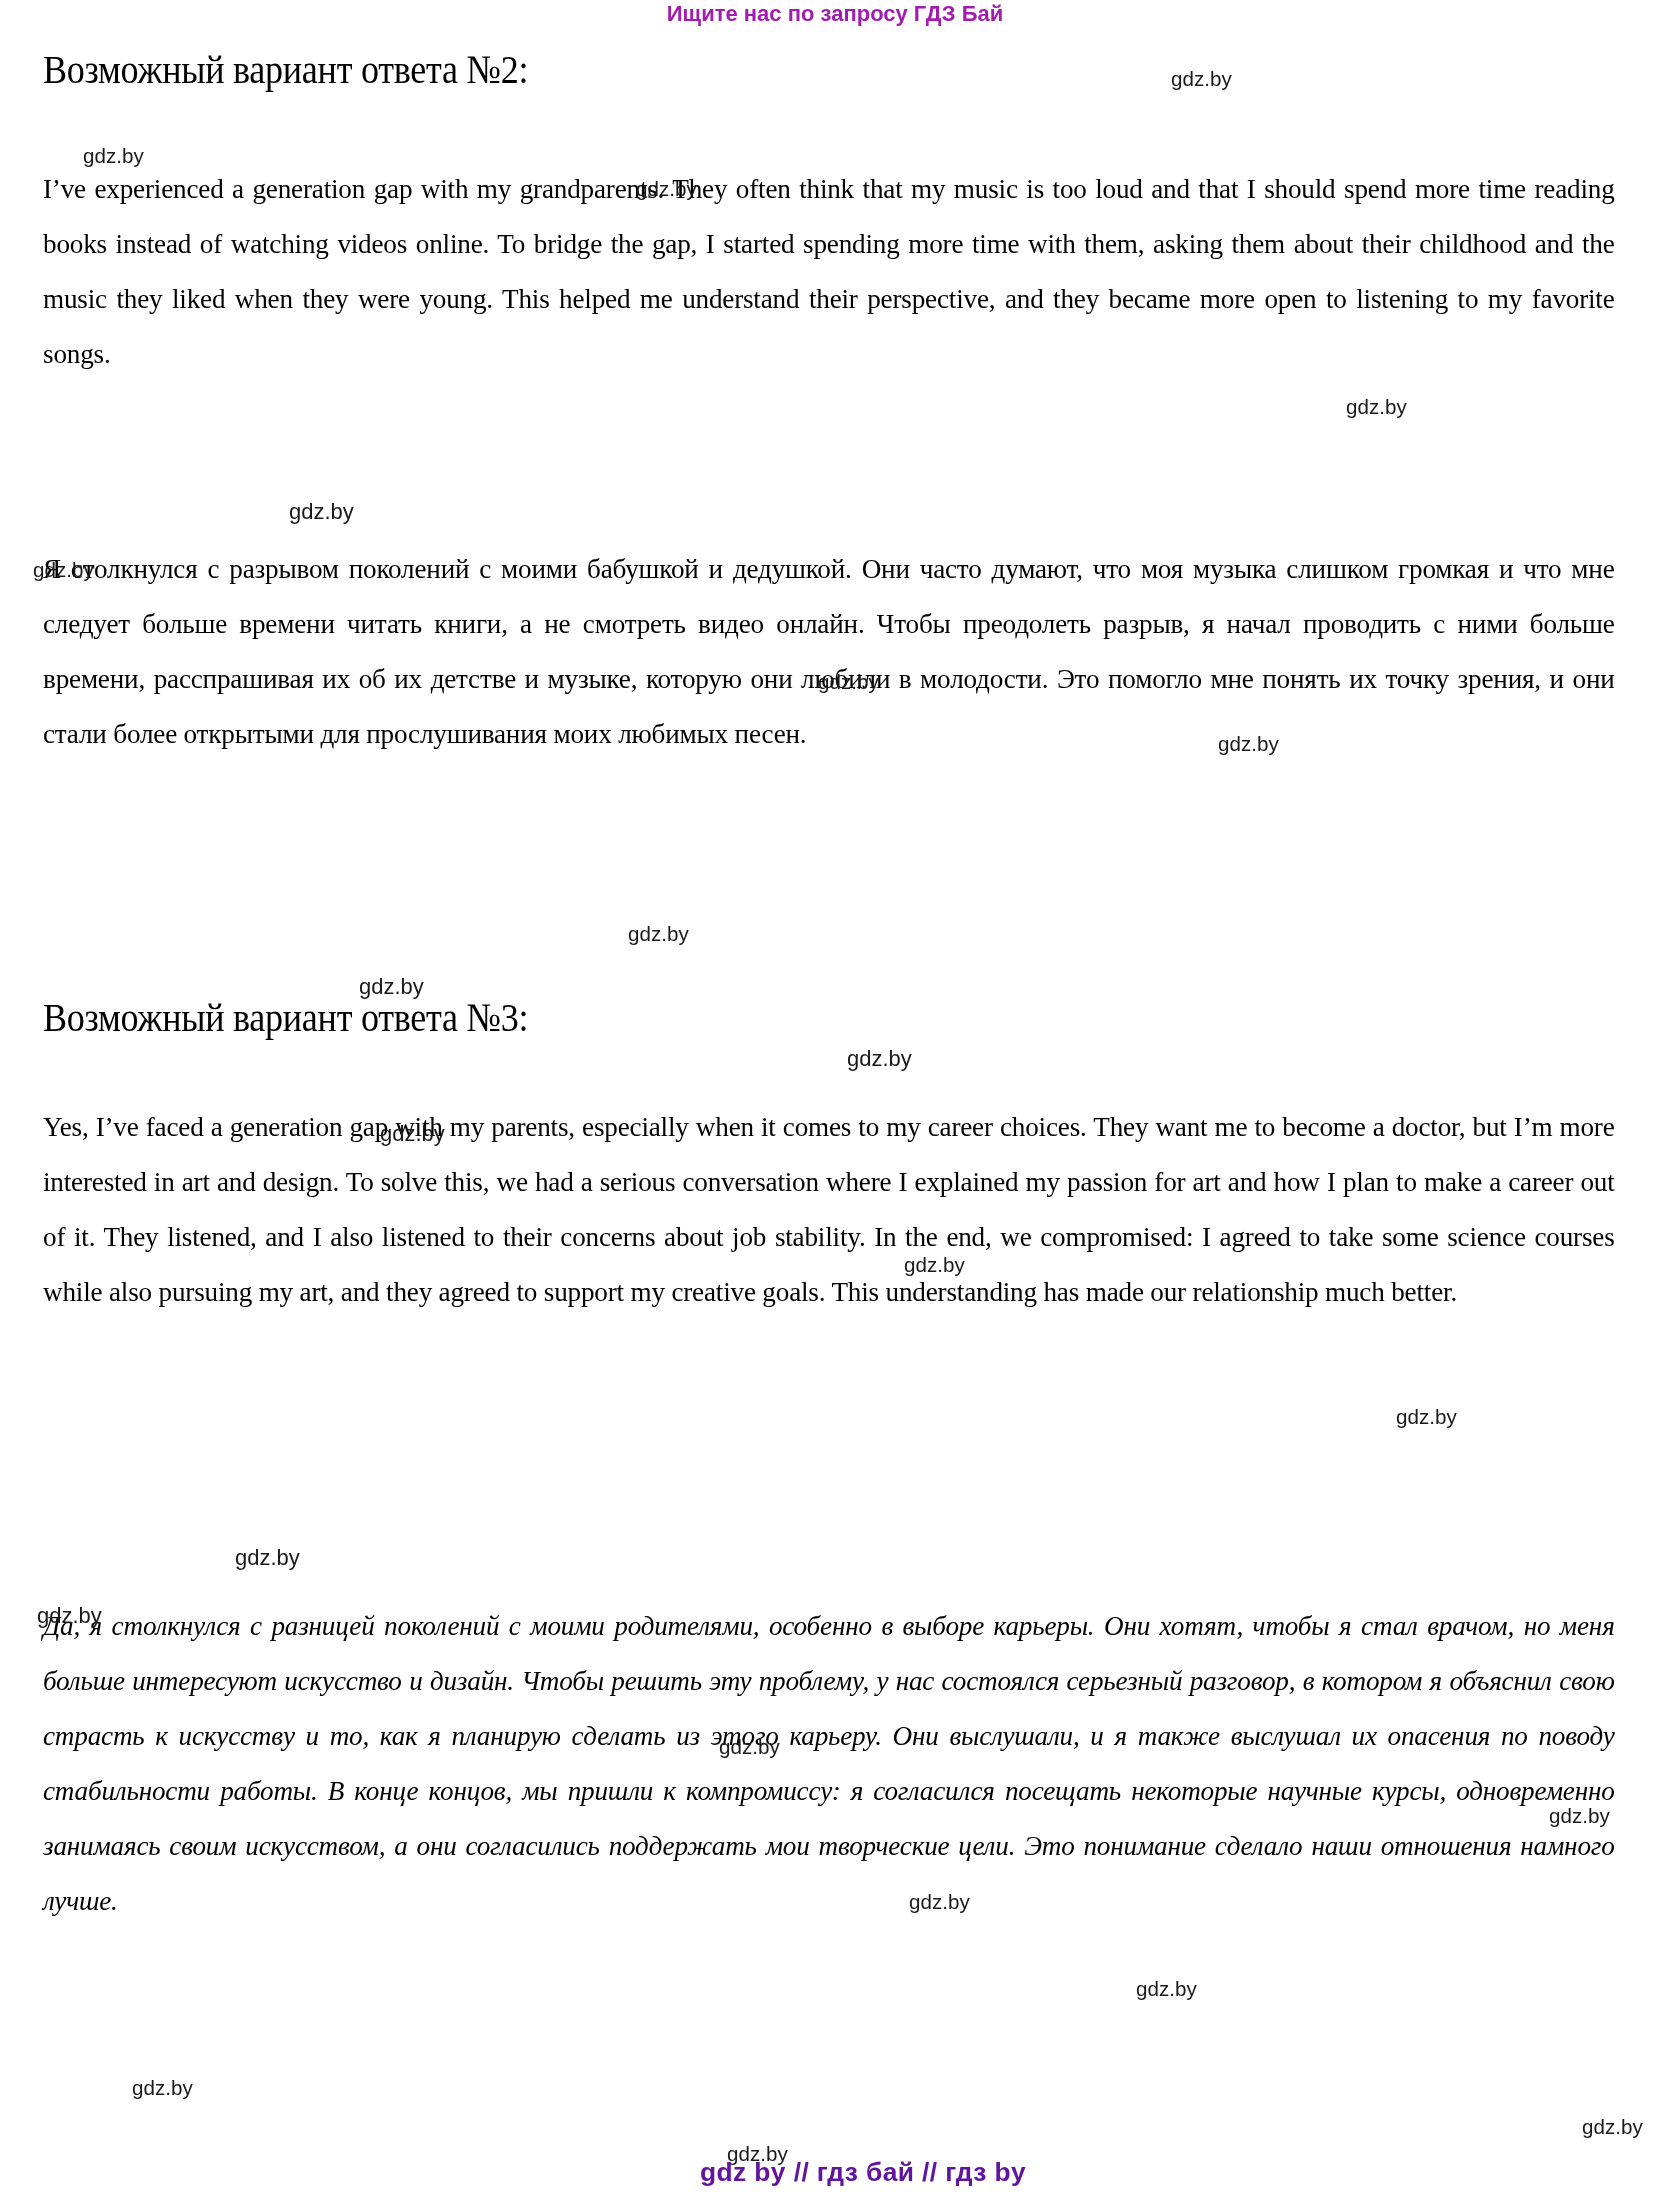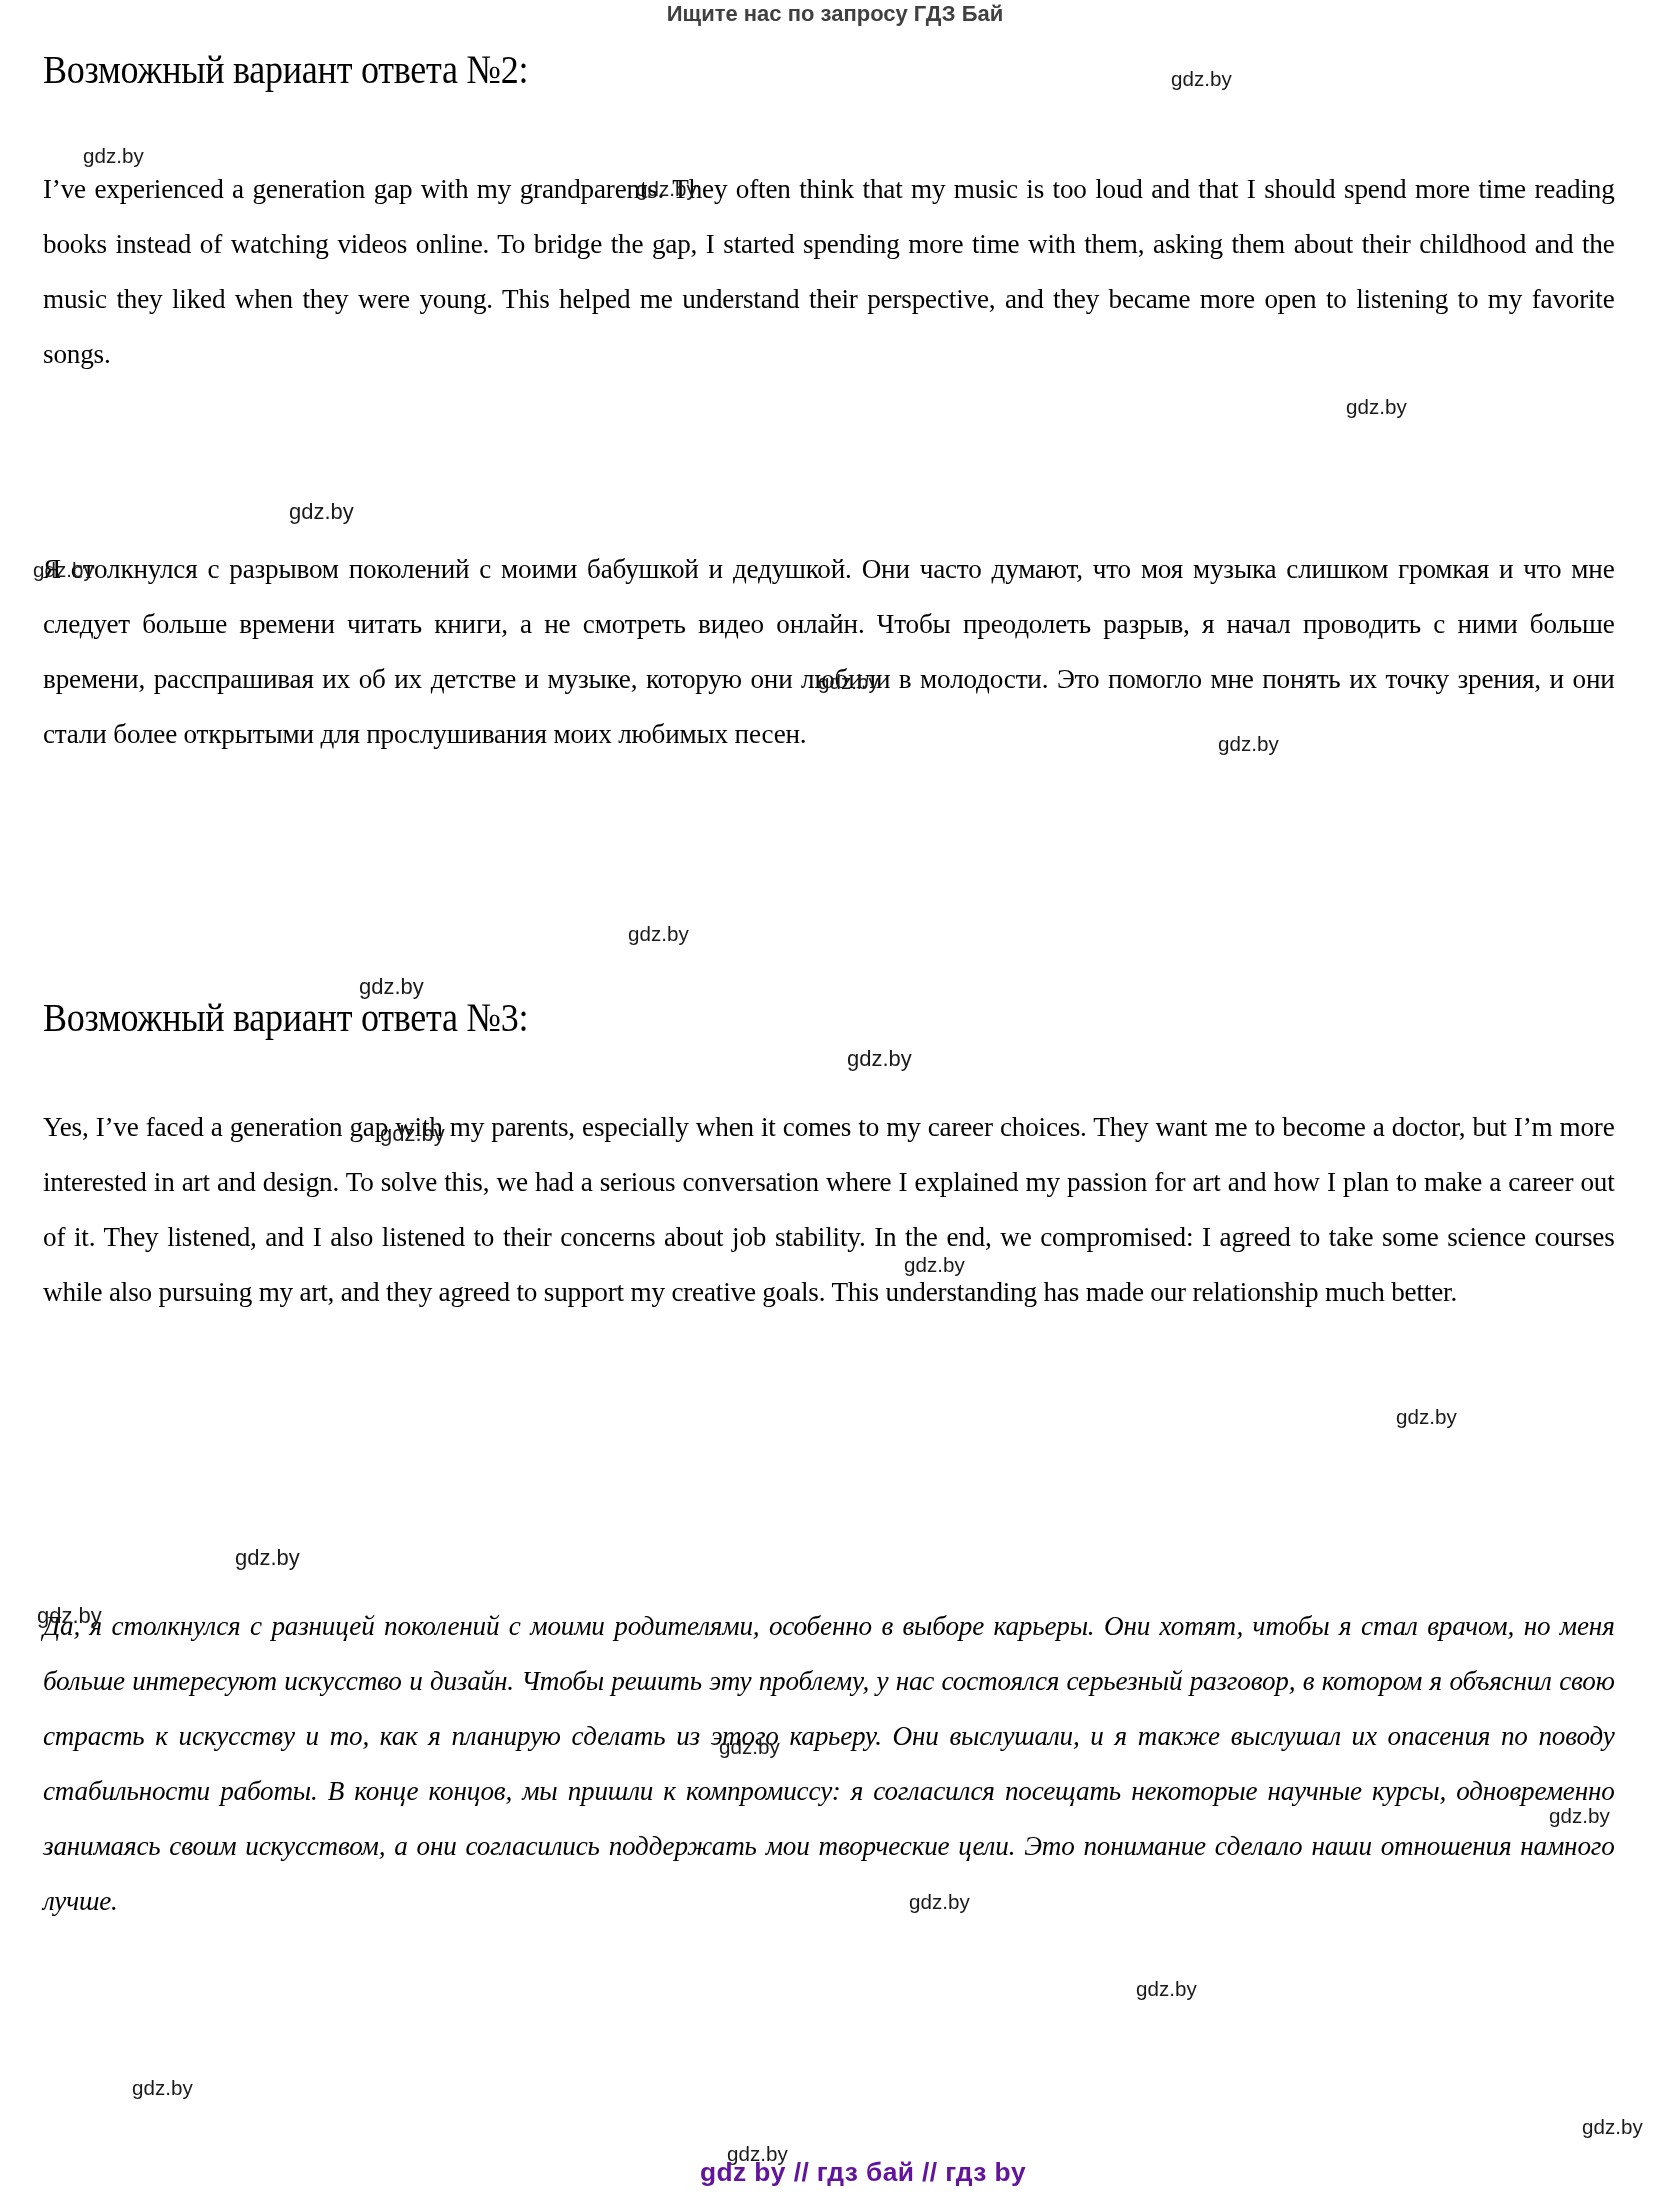--- a/index.html
+++ b/index.html
@@ -98,21 +98,21 @@
     font-weight: 700;
     color: #62159c;
     letter-spacing: 0.4px;
   }
 </style>
 </head>
 <body>
 
 <div id="page">
 
-  <div id="promo-banner" style="color: #404040;">Ищите нас по запросу ГДЗ Бай</div>
+  <div id="promo-banner" style="color: #a21caf;">Ищите нас по запросу ГДЗ Бай</div>
 
   <div class="heading" style="top:45px;">Возможный вариант ответа №2:</div>
 
   <div class="para" style="top:161px;">
     <span class="para-inner">I’ve experienced a generation gap with my grandparents. They often think that my music is too loud and that I should spend more time reading books instead of watching videos online. To bridge the gap, I started spending more time with them, asking them about their childhood and the music they liked when they were young. This helped me understand their perspective, and they became more open to listening to my favorite songs.</span>
   </div>
 
   <div class="para" style="top:541px;">
     <span class="para-inner">Я столкнулся с разрывом поколений с моими бабушкой и дедушкой. Они часто думают, что моя музыка слишком громкая и что мне следует больше времени читать книги, а не смотреть видео онлайн. Чтобы преодолеть разрыв, я начал проводить с ними больше времени, расспрашивая их об их детстве и музыке, которую они любили в молодости. Это помогло мне понять их точку зрения, и они стали более открытыми для прослушивания моих любимых песен.</span>
   </div>

